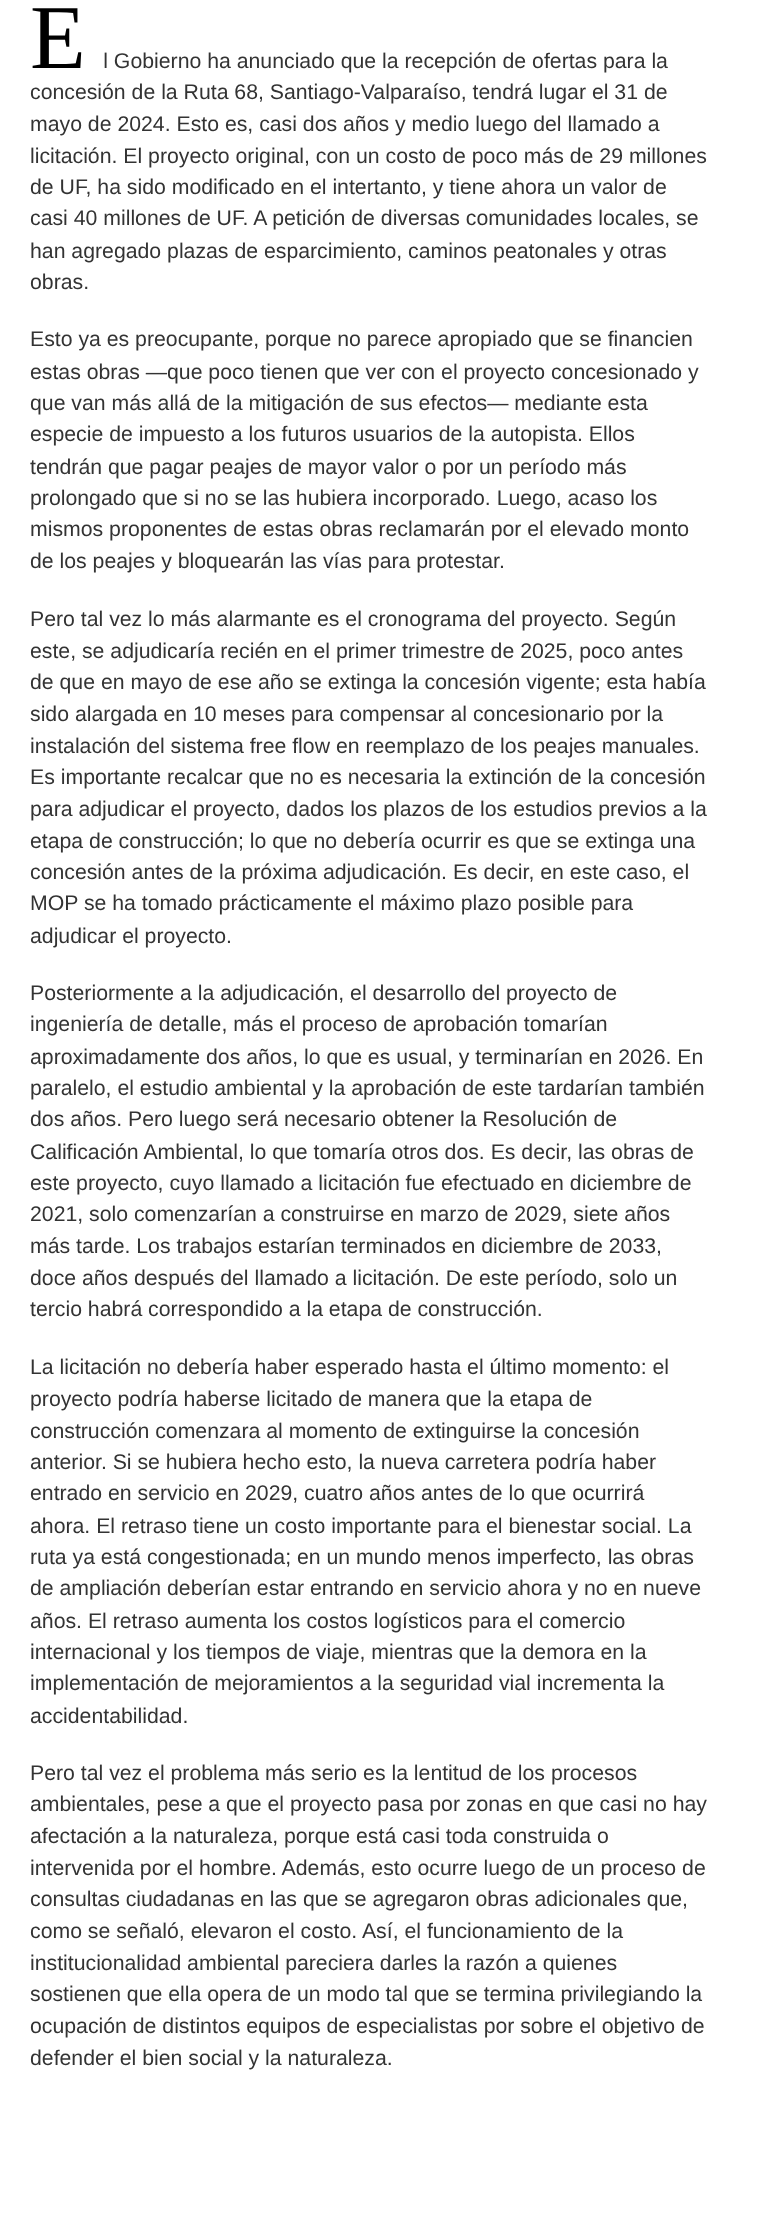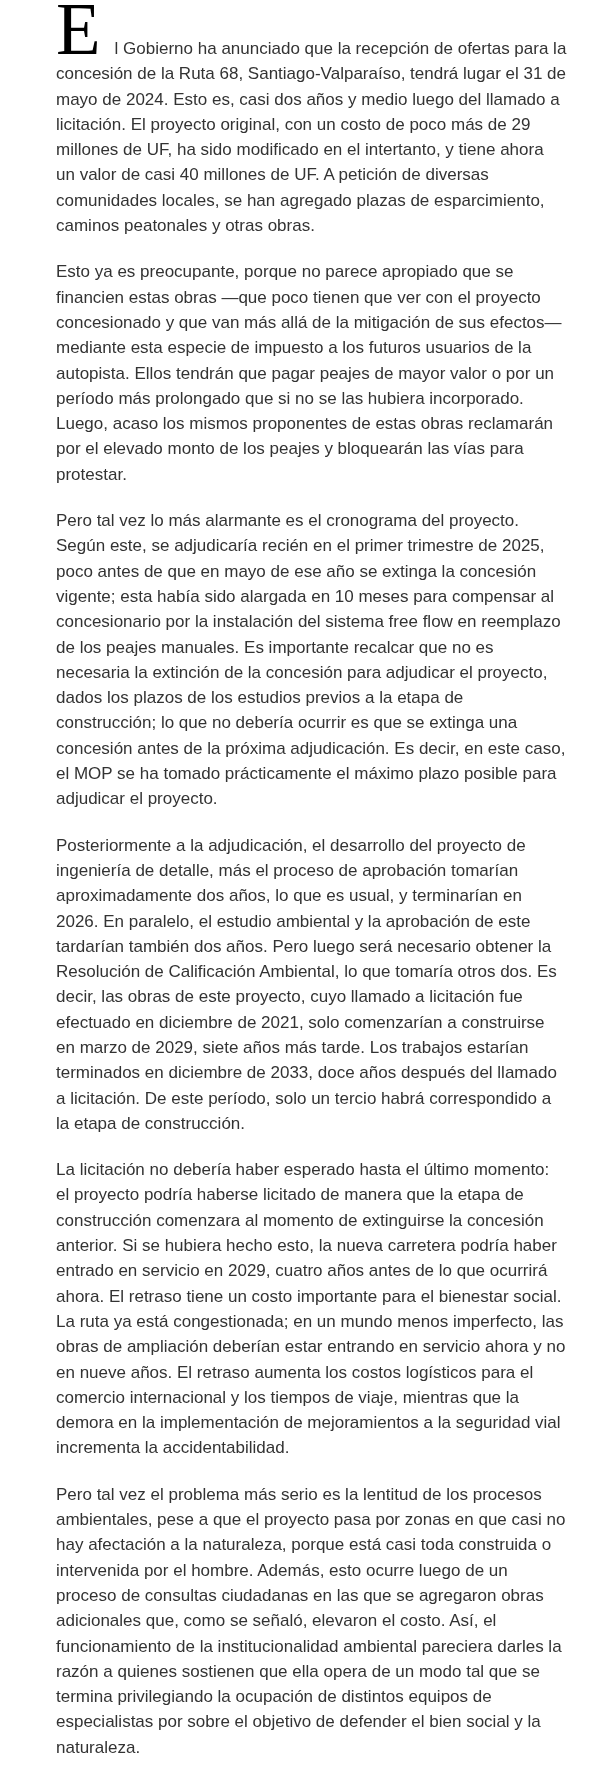--- a/index.html
+++ b/index.html
@@ -8,21 +8,21 @@
     background: #ffffff;
   }
   body {
     width: 610px;
     height: 1783px;
     overflow: hidden;
   }
   .article {
     box-sizing: border-box;
     width: 610px;
-    padding: 30px 43px 0 56px;
+    padding: 30px 43px 0 24px;
     font-family: "Liberation Sans", sans-serif;
     font-size: 17px;
     line-height: 25.3px;
     color: #333333;
     -webkit-font-smoothing: antialiased;
   }
   .para {
     margin: 0 0 21px 0;
     padding: 0;
     text-align: left;

